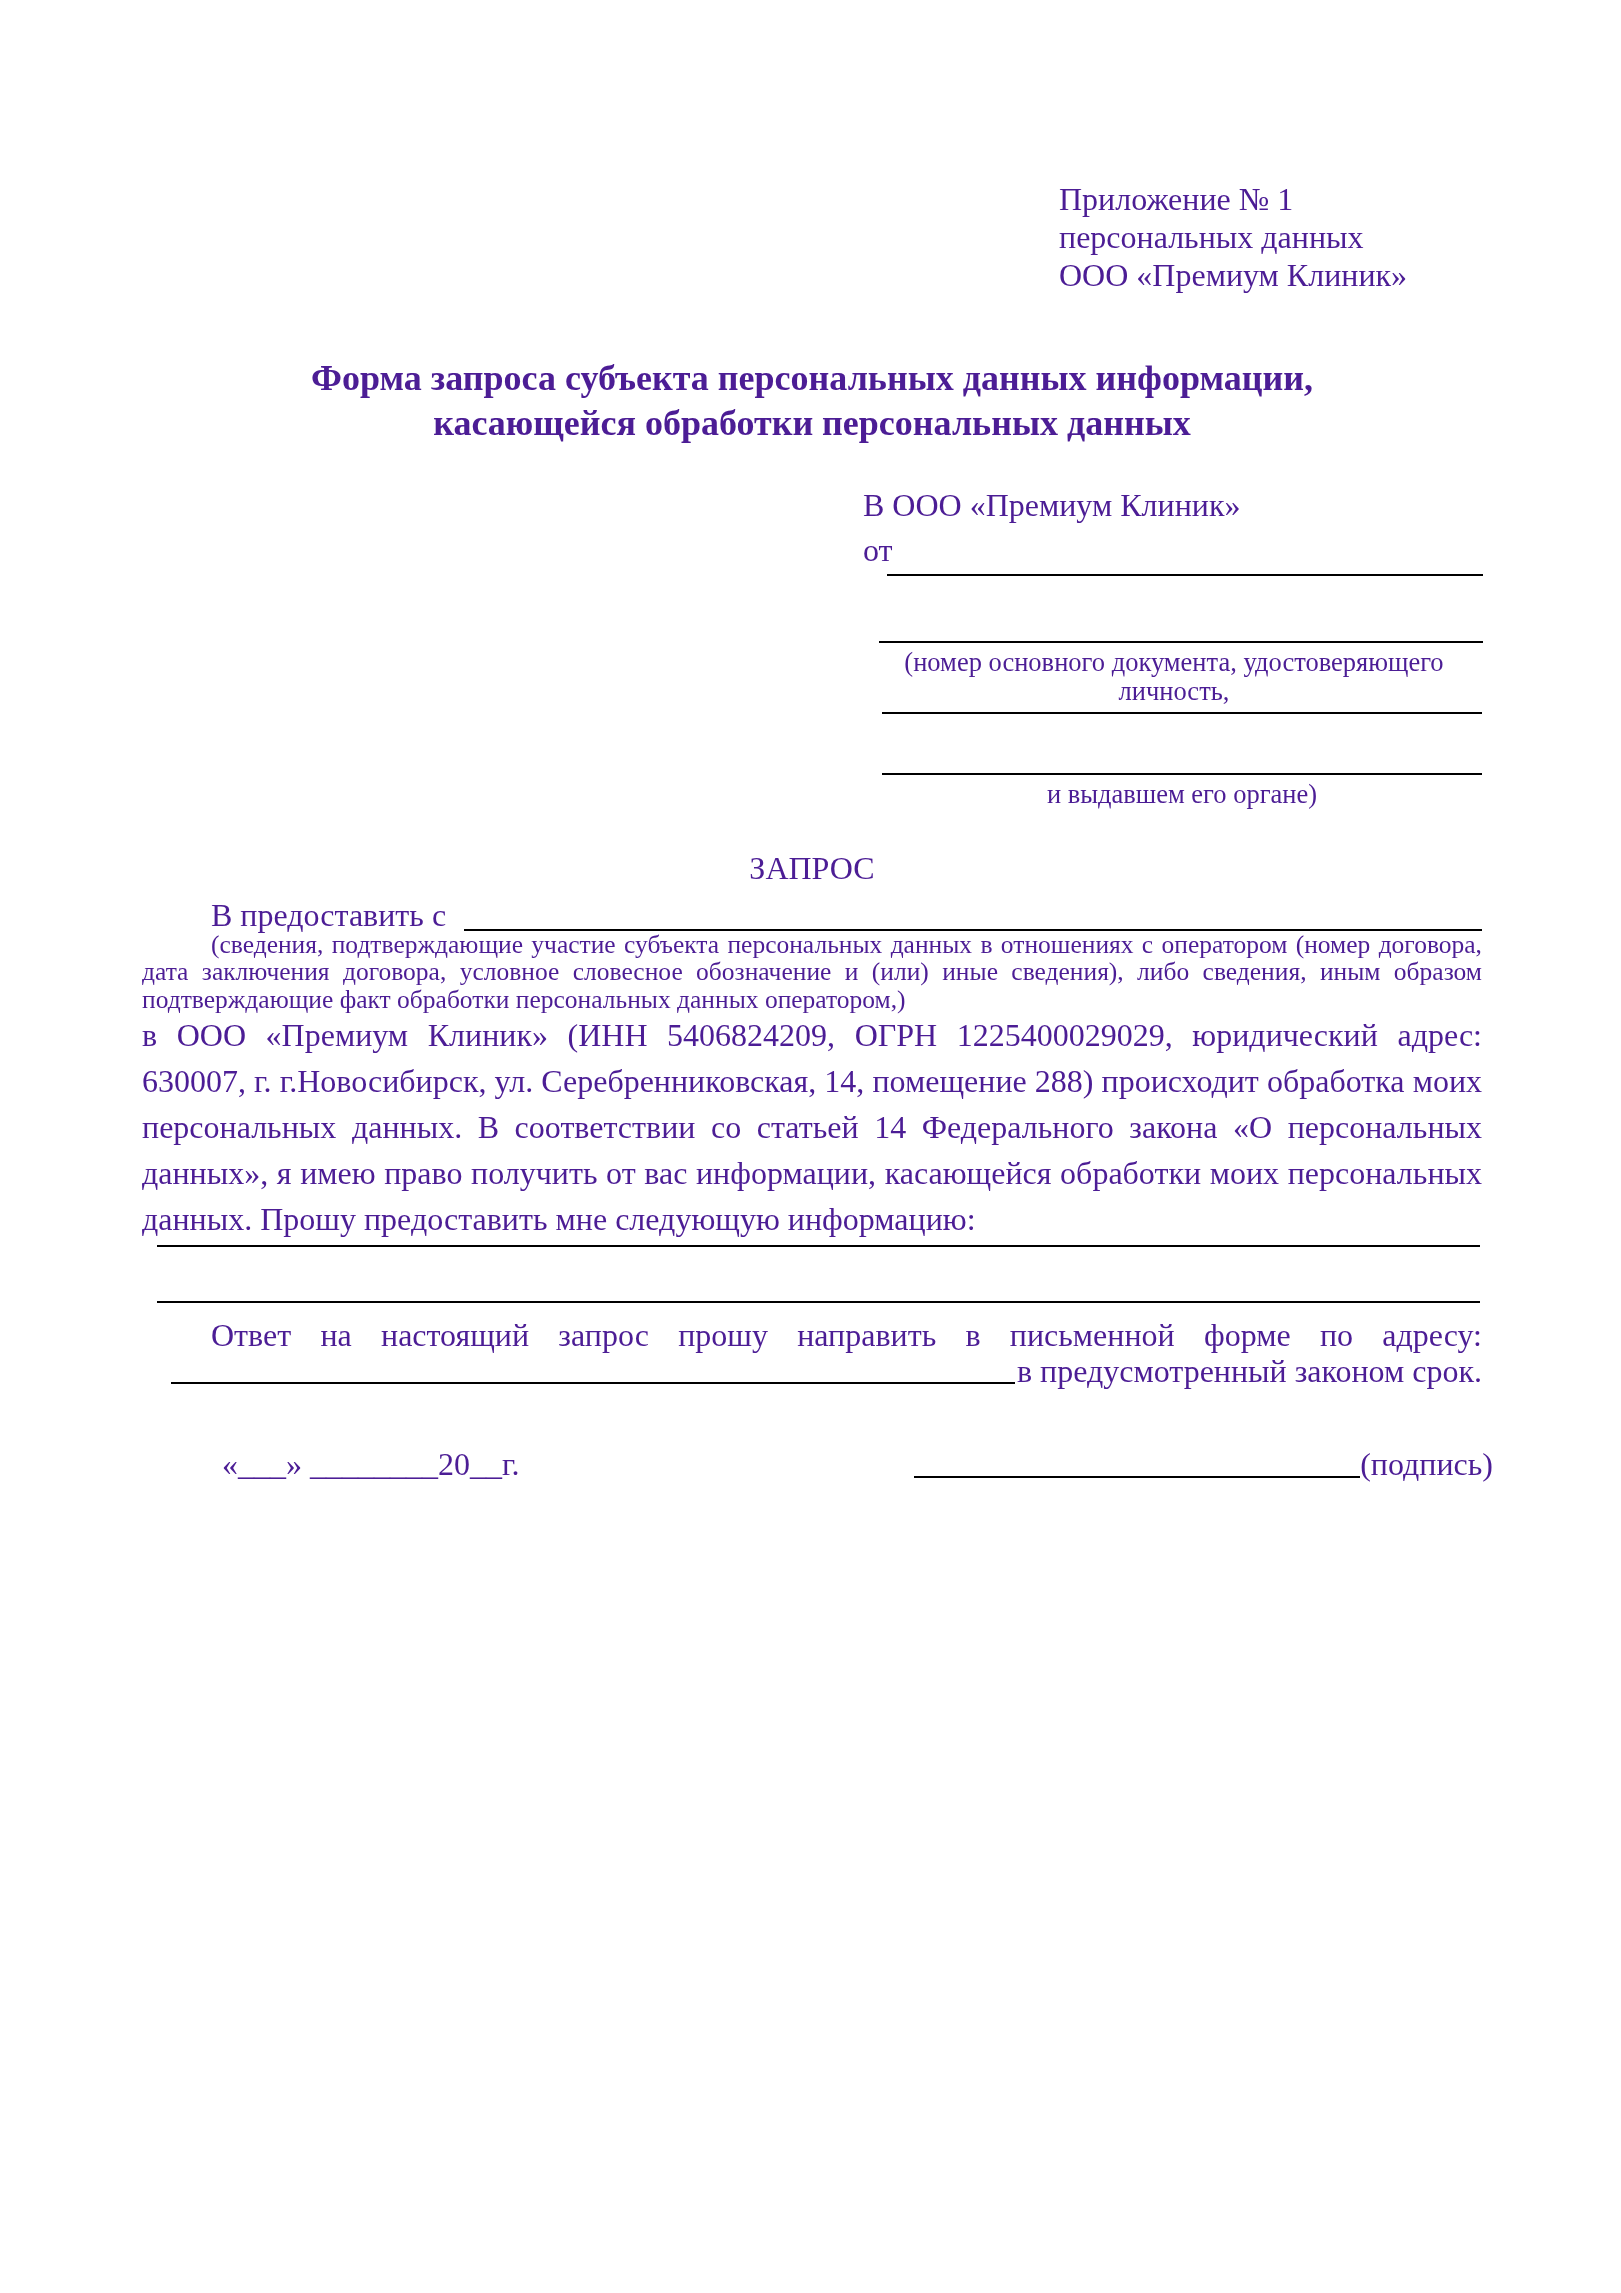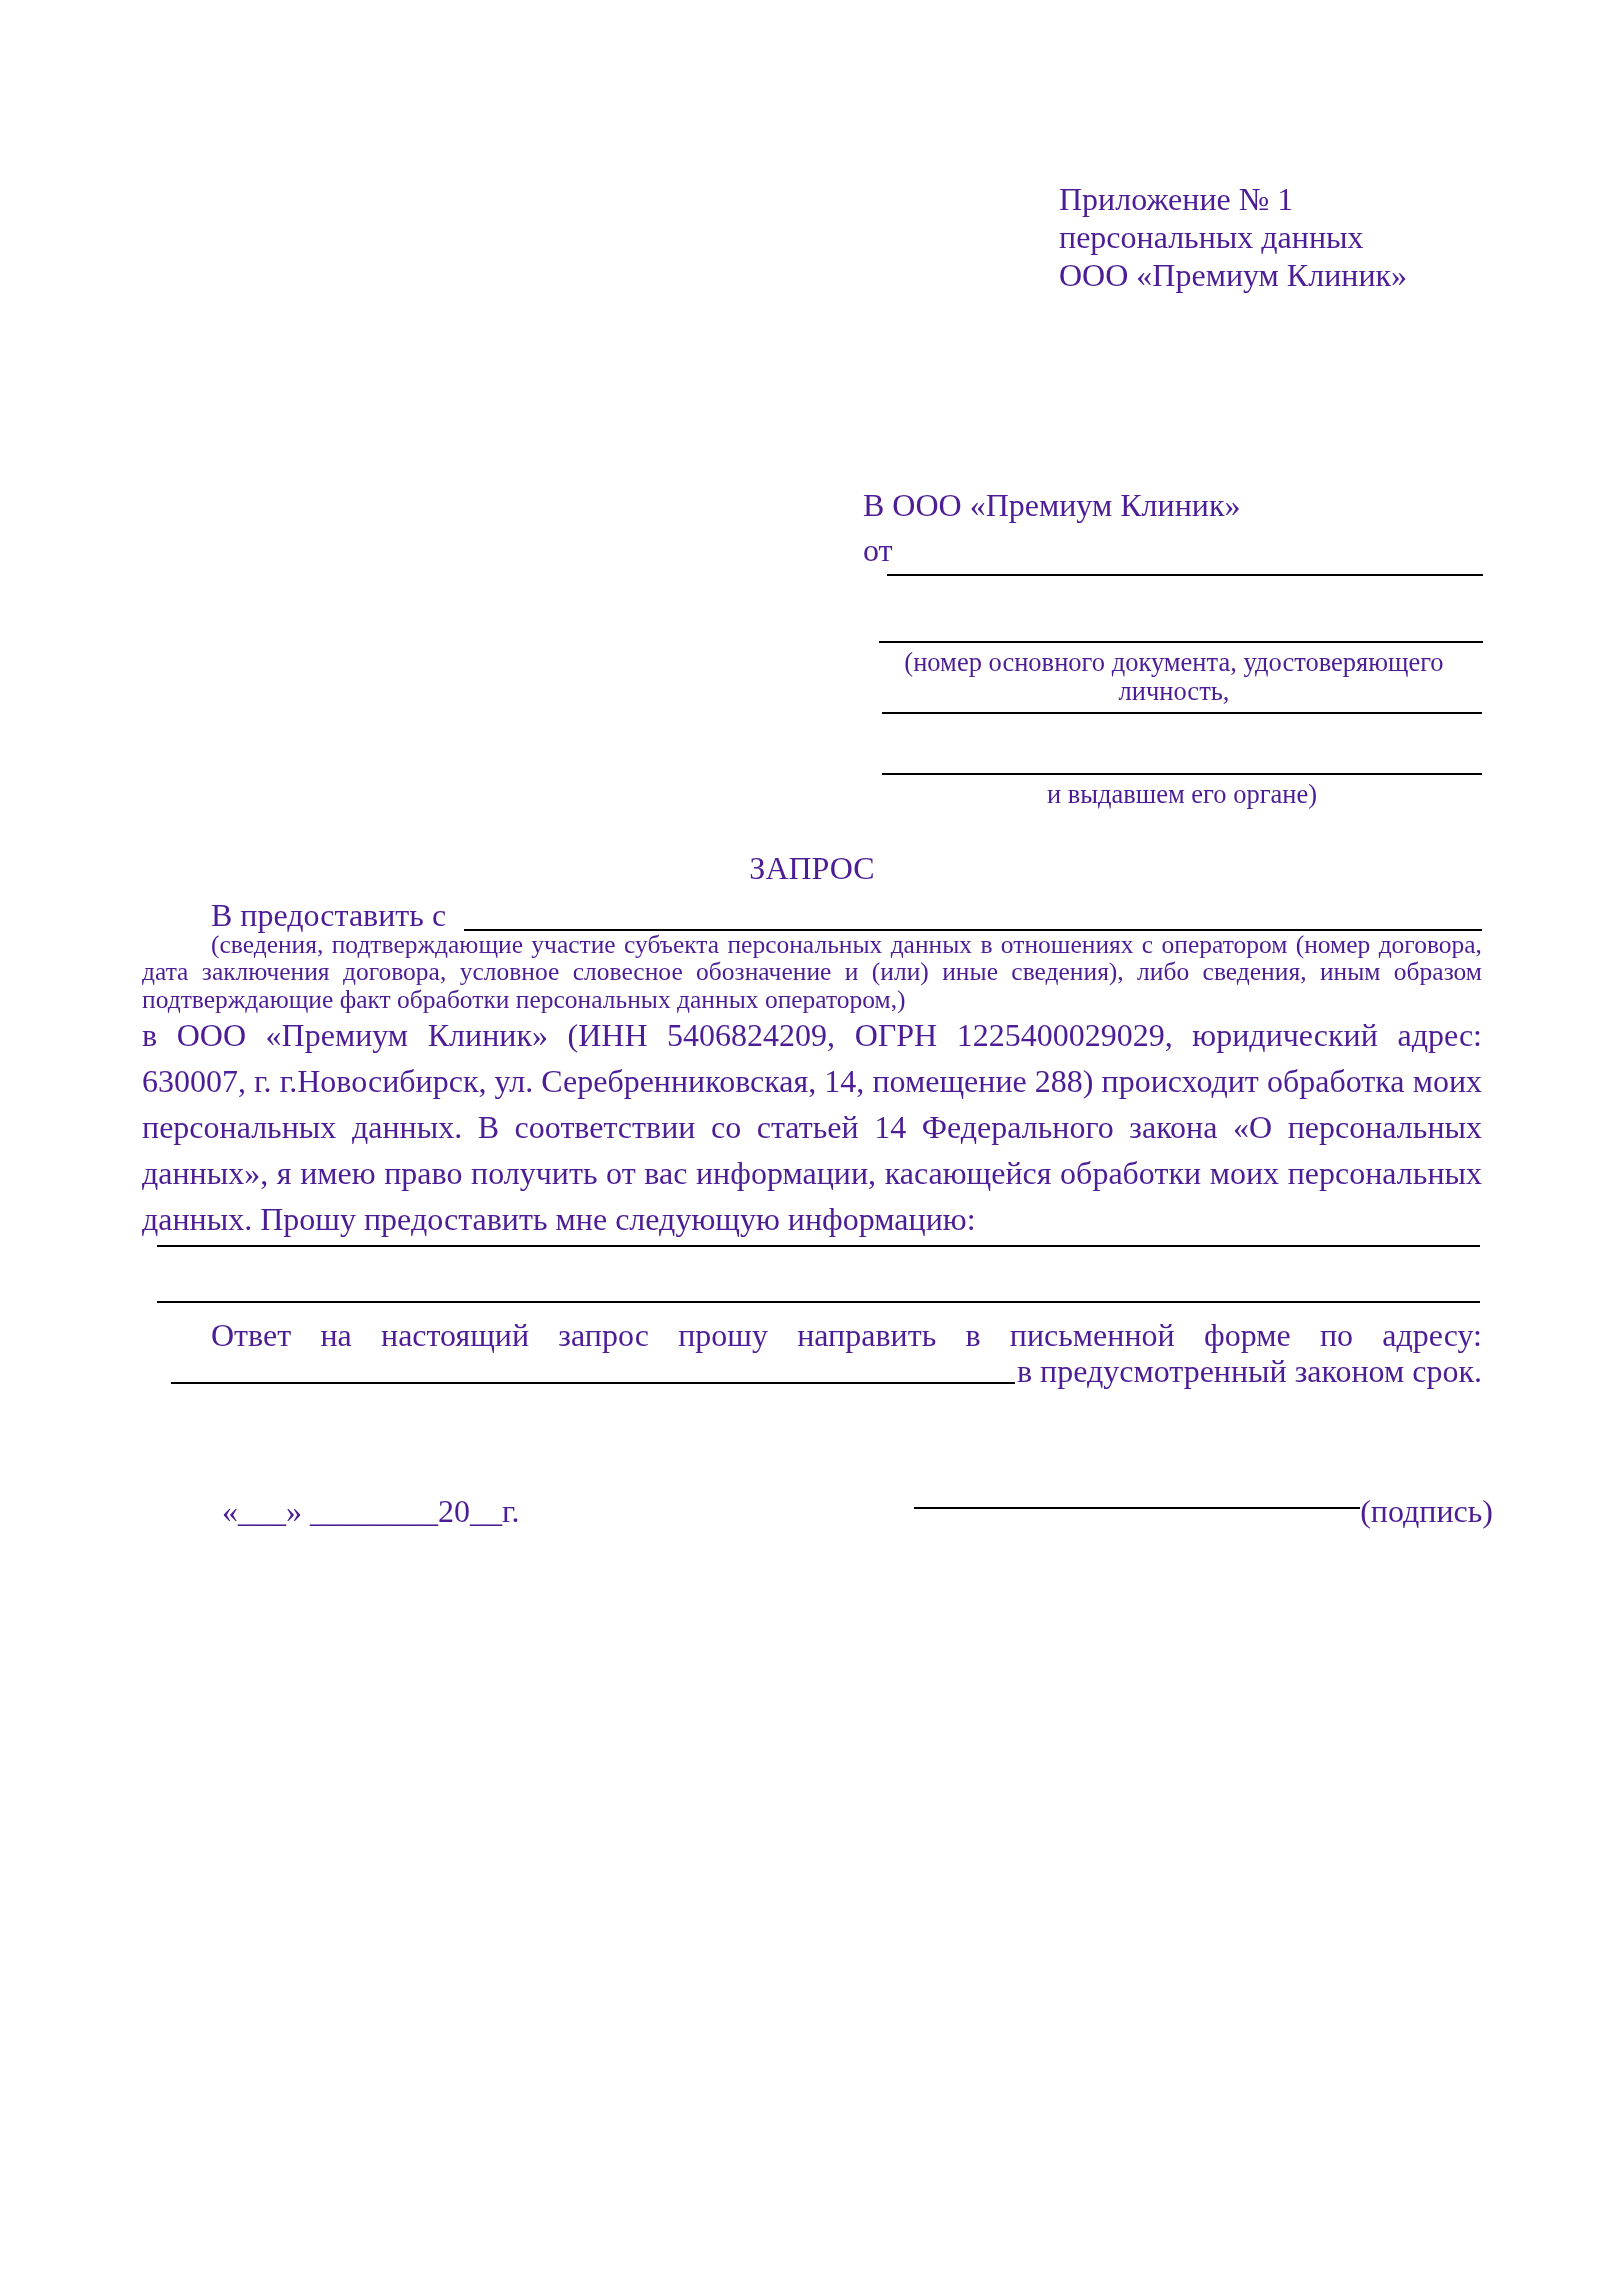--- a/index.html
+++ b/index.html
@@ -86,38 +86,42 @@
   .reply-line-2 .fill-rule { margin-left: 29px; margin-right: 2px; margin-bottom: 7.8px; }
   .reply-line-2 .tail { white-space: pre; }
 
   .footer-row {
     left: 153px; width: 1340px; top: 1444px;
     display: flex; align-items: flex-end;
     font-size: 32px; line-height: 41px;
   }
   .footer-row .date { padding-left: 69px; white-space: pre; }
   .footer-row .spacer { flex: 1; }
-  .sign-group { display: flex; align-items: center; margin-top: 47px; }
+  .sign-group { display: flex; align-items: flex-end; }
   .sign-rule {
     width: 446px; height: 0;
     border-bottom: 2.9px solid #000000;
     margin-bottom: 6.9px;
   }
 </style>
 </head>
 <body>
 
 <div class="page">
 
   <div class="abs header-block">
     <div>Приложение № 1</div>
     <div>персональных данных</div>
     <div>ООО «Премиум Клиник»</div>
   </div>
 
+  <div class="abs doc-title">
+    <div>Форма запроса субъекта персональных данных информации,</div>
+    <div>касающейся обработки персональных данных</div>
+  </div>
 
   <div class="abs addr-text" style="left:863px; top:486px;">В ООО «Премиум Клиник»</div>
   <div class="abs addr-text" style="left:863px; top:531px;">от</div>
 
   <div class="rule" style="left:887px; top:574px; width:596px;"></div>
 
   <div class="rule" style="left:879px; top:641px; width:604px;"></div>
   <div class="caption" style="left:858px; top:648px; width:632px;">(номер основного документа, удостоверяющего личность,</div>
 
   <div class="rule" style="left:882px; top:712px; width:600px;"></div>

